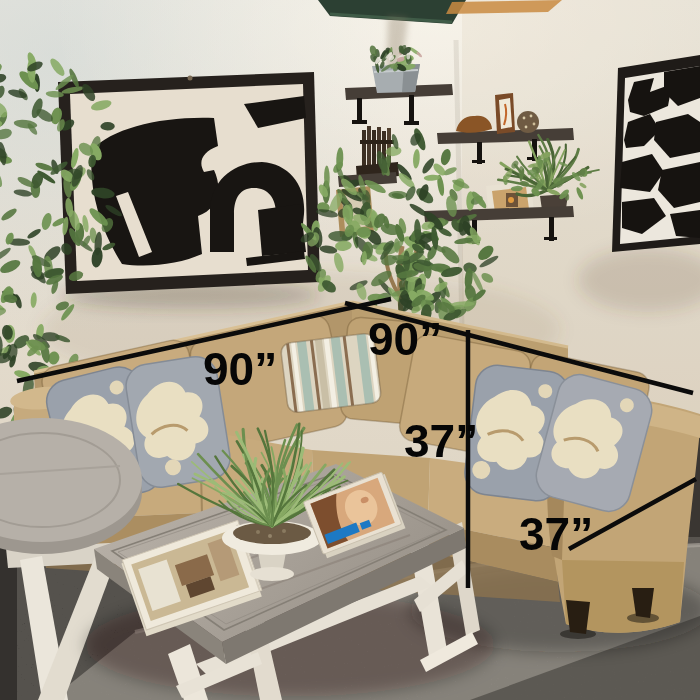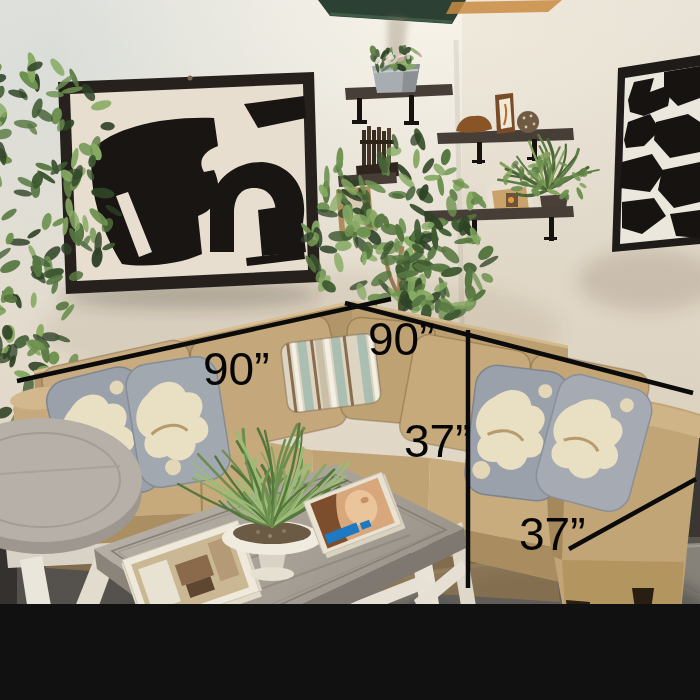--- a/index.html
+++ b/index.html
@@ -1,17 +1,17 @@
 <!DOCTYPE html>
 <html><head>
 <meta charset="utf-8">
 <style>
   html,body{margin:0;padding:0;background:#111;}
-  .stage{position:relative;width:700px;height:604px;overflow:hidden;background:#f0abfc;
-         font-family:"Liberation Sans",sans-serif;}
+  .stage{position:relative;width:700px;height:700px;overflow:hidden;background:#f0abfc;
+         font-family:"Liberation Sans",sans-serif;font-weight:bold;}
   .stage svg{position:absolute;left:0;top:0;}
   .dim-label{position:absolute;font-family:"Liberation Sans",sans-serif;
              font-size:46px;line-height:1;color:#060606;white-space:nowrap;}
 </style>
 </head>
 <body>
 
 <div class="stage">
 <svg width="700" height="700" viewBox="0 0 700 700">
   <defs>

